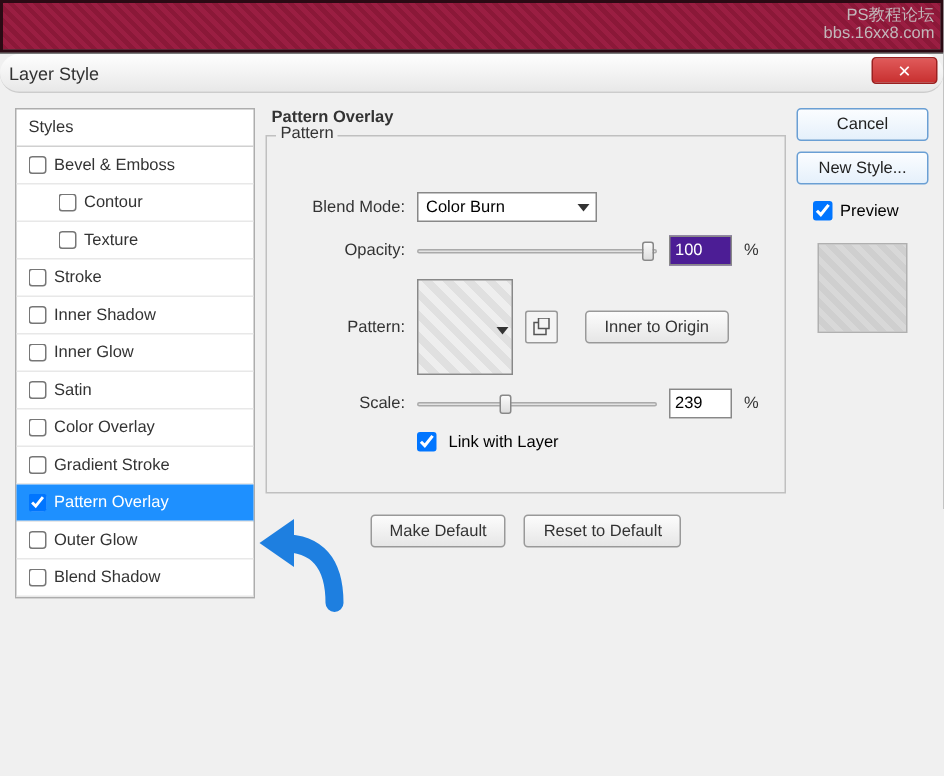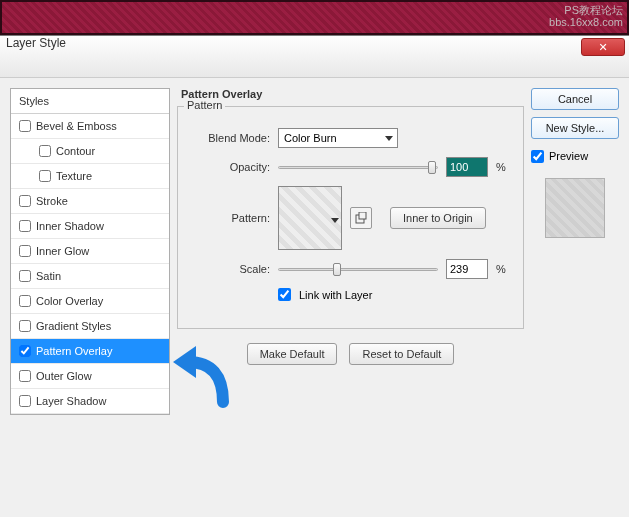--- a/index.html
+++ b/index.html
@@ -1,52 +1,52 @@
 <!DOCTYPE html>
 <html><head>
 <meta charset="utf-8">
 <style>
 * { box-sizing: border-box; margin: 0; padding: 0; font-family: Tahoma, Arial, sans-serif; font-size: 11px; }
 body { background: #7a7a7a; width: 629px; height: 517px; position: relative; overflow: hidden; }
 .top-banner { background: repeating-linear-gradient(45deg, #8b1838, #8b1838 3px, #9a1e42 3px, #9a1e42 6px); height: 35px; border: 2px solid #2b0a14; position: relative; }
 .watermark { position: absolute; top: 2px; right: 4px; color: rgba(200,200,200,0.9); font-size: 10px; text-align: right; line-height: 12px; }
 .dialog { background: #f0f0f0; position: absolute; top: 36px; left: 0; right: 0; bottom: 0; }
-.titlebar { background: linear-gradient(#fefefe, #e8e8e8); border-bottom: 1px solid #ccc; height: 42px; display: flex; align-items: flex-start; padding: 0 6px; position: relative; }
+.titlebar { background: linear-gradient(#fefefe, #e8e8e8); border-bottom: 1px solid #ccc; height: 26px; display: flex; align-items: center; padding: 0 6px; position: relative; border-radius: 13px; }
 .titlebar-text { font-size: 12px; color: #333; }
 .close-btn { position: absolute; right: 4px; top: 2px; width: 44px; height: 18px; background: linear-gradient(#e05a5a, #c83030); border: 1px solid #9a2020; border-radius: 3px; color: #fff; display: flex; align-items: center; justify-content: center; font-size: 10px; cursor: pointer; }
 .dialog-body { padding: 10px; display: flex; gap: 7px; }
 .styles-panel { width: 160px; border: 1px solid #adadad; background: #fff; }
 .styles-header { padding: 6px 8px; border-bottom: 1px solid #d0d0d0; color: #333; }
 .styles-row { padding: 6px 8px; border-bottom: 1px solid #e8e8e8; display: flex; align-items: center; gap: 5px; color: #333; cursor: pointer; }
 .styles-row.indent { padding-left: 28px; }
 .styles-row.selected { background: #1e90ff; color: #fff; }
 .styles-row input[type=checkbox] { width: 12px; height: 12px; }
 .center-panel { flex: 1; position: relative; }
-.group { border: 1px solid #c0c0c0; padding: 12px 14px 18px; position: relative; margin-top: 6px; }
+.group { border: 1px solid #c0c0c0; padding: 28px 14px 18px; position: relative; margin-top: 6px; }
 .group-title { position: absolute; top: -8px; left: 6px; background: #f0f0f0; padding: 0 3px; color: #333; font-size: 11px; }
 .section-label { color: #333; font-weight: bold; margin-bottom: 0; padding-left: 4px; }
 .form-row { display: flex; align-items: center; margin: 9px 0; gap: 8px; }
 .form-label { width: 78px; text-align: right; color: #333; }
 .combo { border: 1px solid #888; background: #fff; height: 20px; width: 120px; display: flex; align-items: center; padding: 0 5px; position: relative; }
 .combo-chev { position: absolute; right: 4px; border-left: 4px solid transparent; border-right: 4px solid transparent; border-top: 5px solid #333; }
 .slider { flex: 1; height: 16px; position: relative; max-width: 160px; }
 .slider-track { position: absolute; top: 7px; left: 0; right: 0; height: 3px; background: linear-gradient(#ccc,#eee); border: 1px solid #aaa; border-radius: 2px; }
 .slider-thumb { position: absolute; top: 2px; width: 8px; height: 13px; background: linear-gradient(#fafafa,#ddd); border: 1px solid #888; border-radius: 2px; }
 .num-input { width: 42px; height: 20px; border: 1px solid #888; padding: 2px 3px; background: #fff; }
-.num-input.hl { background: #0f766e; color: #fff; }
+.num-input.hl { background: #4c1d95; color: #fff; }
 .pct { color: #333; }
 .pattern-swatch { width: 64px; height: 64px; border: 1px solid #888; background: repeating-linear-gradient(45deg, #eee, #eee 5px, #e0e0e0 5px, #e0e0e0 10px); position: relative; cursor: pointer; }
 .pattern-chev { position: absolute; right: 2px; top: 50%; border-left: 4px solid transparent; border-right: 4px solid transparent; border-top: 5px solid #333; }
 .small-icon-btn { width: 22px; height: 22px; border: 1px solid #999; background: #f4f4f4; border-radius: 2px; display: flex; align-items: center; justify-content: center; cursor: pointer; }
 .btn { border: 1px solid #999; background: linear-gradient(#fcfcfc, #e6e6e6); border-radius: 3px; padding: 4px 12px; color: #333; cursor: pointer; height: 22px; display: inline-flex; align-items: center; }
 .btn-row { display: flex; gap: 12px; justify-content: center; margin-top: 14px; }
 .right-panel { width: 88px; display: flex; flex-direction: column; gap: 7px; align-items: stretch; }
 .right-btn { border: 1px solid #6a9fd4; background: linear-gradient(#fbfdff, #e5f0fb); border-radius: 3px; height: 22px; display: flex; align-items: center; justify-content: center; color: #222; cursor: pointer; }
 .right-btn.default { box-shadow: 0 0 0 1px #2a7ad2; }
-.preview-chk { display: flex; gap: 5px; margin-top: 4px; margin-left: 0; }
+.preview-chk { display: flex; align-items: center; gap: 5px; margin-top: 4px; margin-left: 11px; }
 .preview-box { width: 60px; height: 60px; border: 1px solid #b0b0b0; background: repeating-linear-gradient(45deg, #d8d8d8, #d8d8d8 4px, #cfcfcf 4px, #cfcfcf 8px); margin: 8px auto 0; }
 .arrow-annot { position: absolute; left: 168px; top: 296px; pointer-events: none; }
 .arrow-annot svg { width: 70px; height: 80px; }
 </style>
 </head>
 <body>
 
 <div class="top-banner">
   <div class="watermark">
     <div>PS教程论坛</div>
@@ -94,33 +94,33 @@
           <div class="styles-row">
             <input type="checkbox" style="">
             <span>Satin</span>
           </div>
           <div class="styles-row">
             <input type="checkbox" style="">
             <span>Color Overlay</span>
           </div>
           <div class="styles-row">
             <input type="checkbox" style="">
-            <span>Gradient Styles</span>
+            <span>Gradient Stroke</span>
           </div>
           <div class="styles-row selected">
             <input type="checkbox" checked="" style="">
             <span>Pattern Overlay</span>
           </div>
           <div class="styles-row">
             <input type="checkbox" style="">
             <span>Outer Glow</span>
           </div>
           <div class="styles-row">
             <input type="checkbox" style="">
-            <span>Layer Shadow</span>
+            <span>Blend Shadow</span>
           </div>
         </div>
     </div>
 
     <div class="center-panel">
       <div class="section-label">Pattern Overlay</div>
       <div class="group">
         <div class="group-title">Pattern</div>
 
         <div class="form-row">

